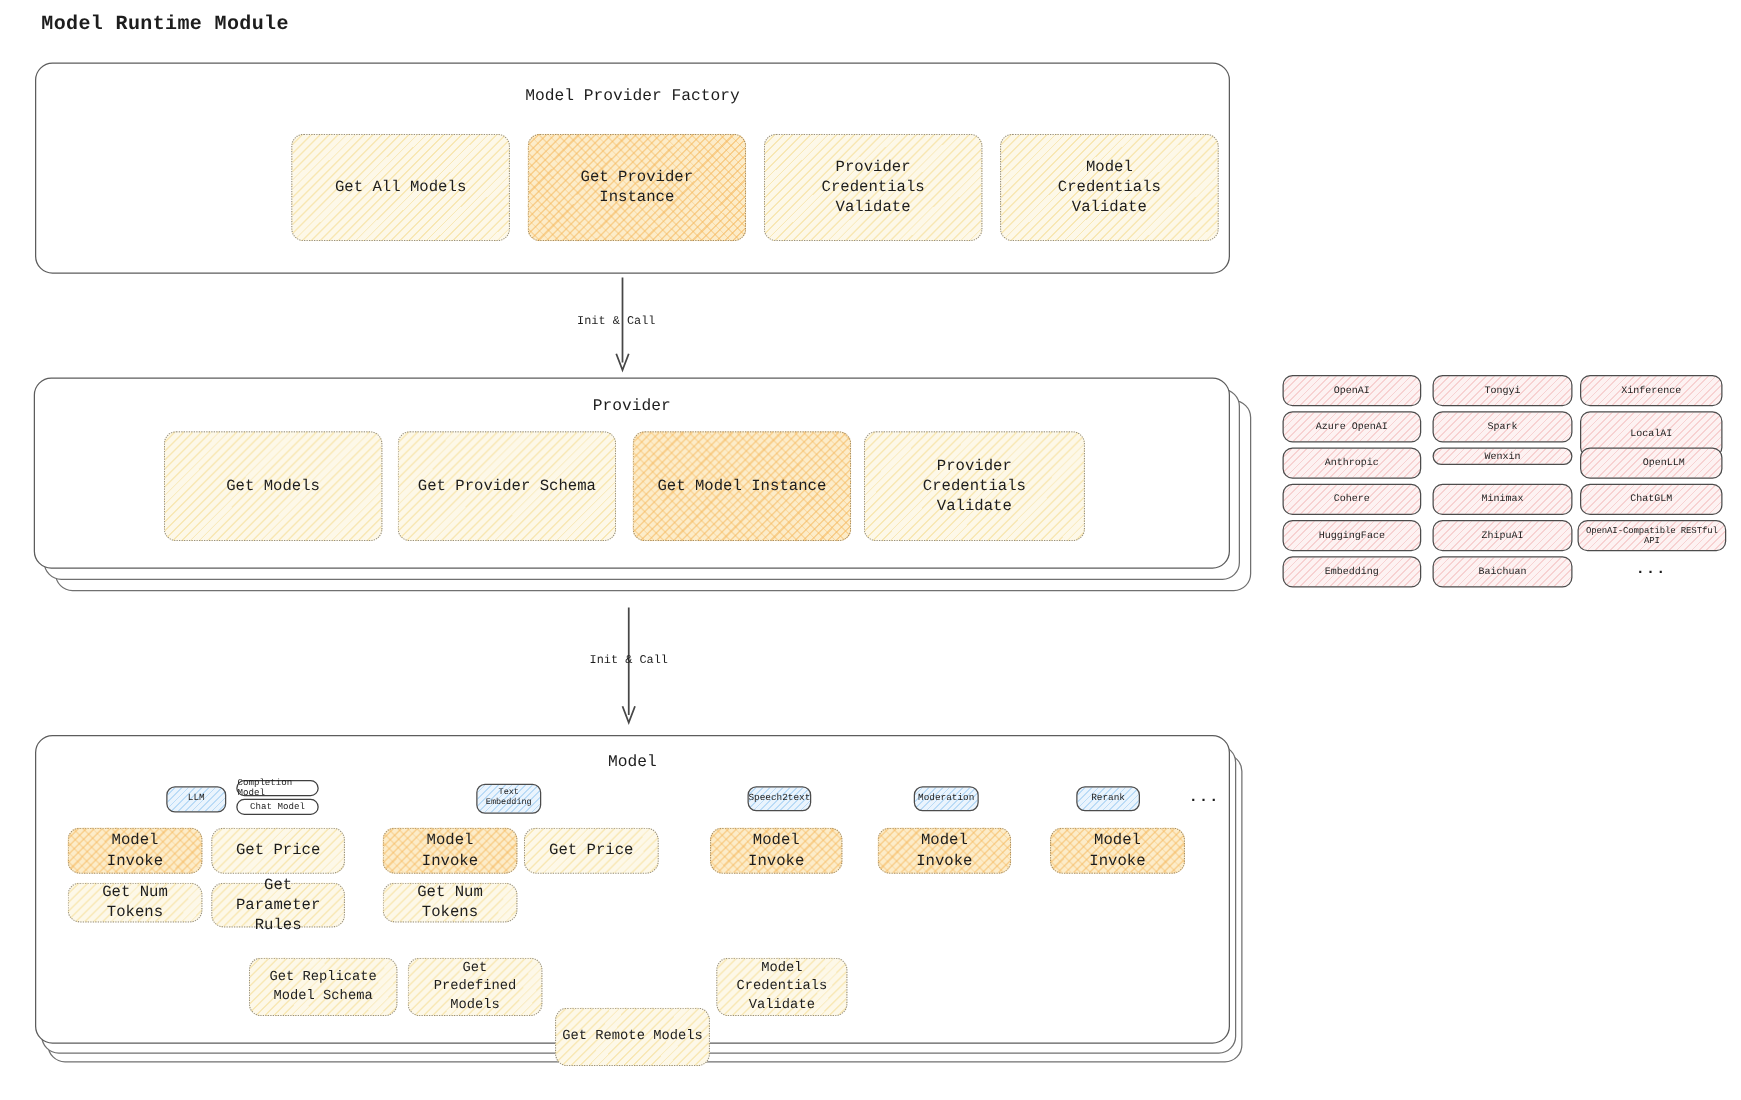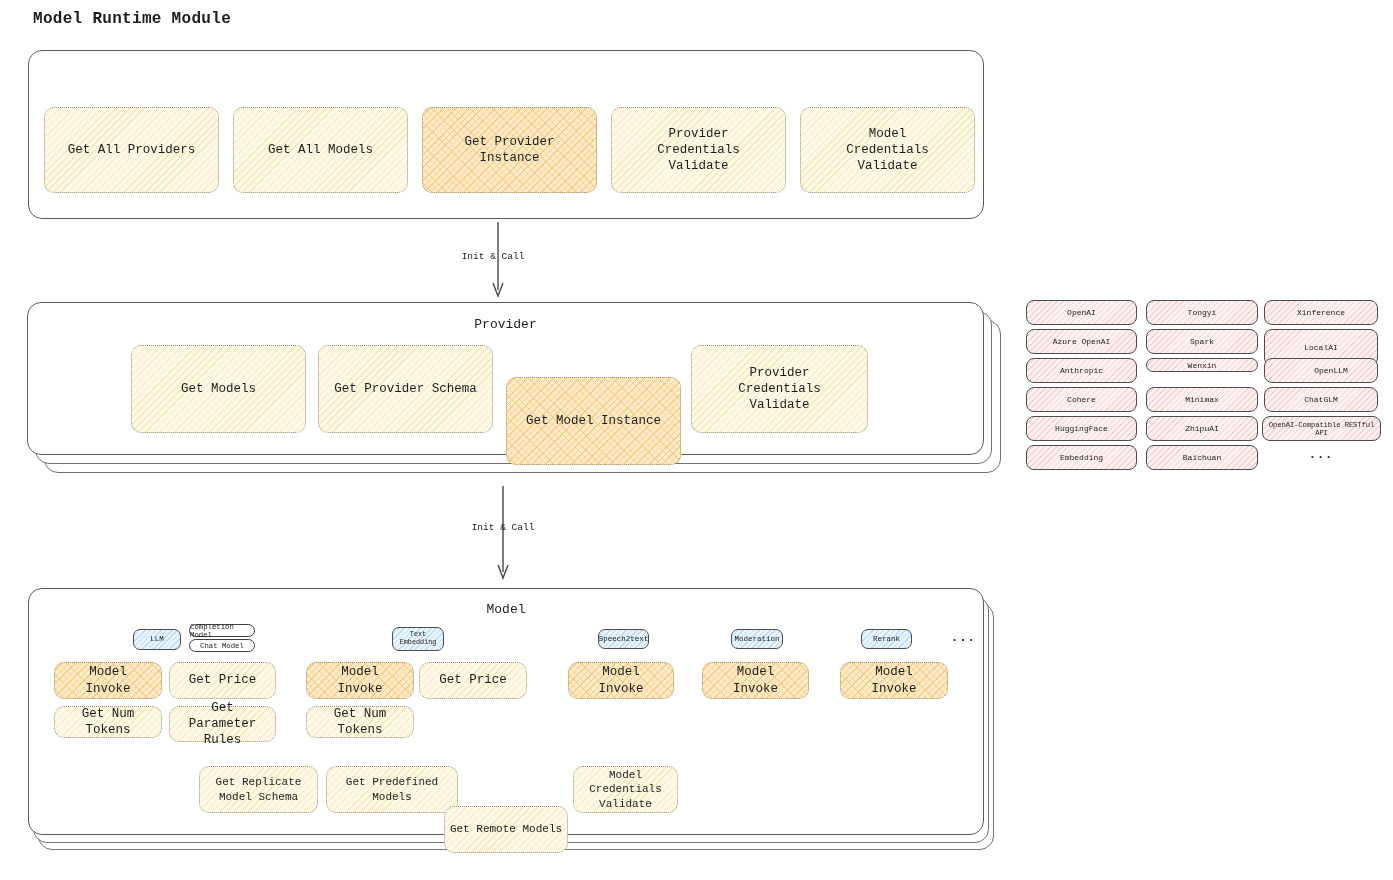--- a/index.html
+++ b/index.html
@@ -55,40 +55,40 @@
   svg.arrow line, svg.arrow path { stroke:#474747; stroke-width:1.4; fill:none; }
 </style>
 </head>
 <body>
 
 <div class="canvas">
 
   <div class="page-title">Model Runtime Module</div>
 
   <section class="panel" style="left:28px; top:50px; width:954px; height:167px;">
-    <div class="node yellow" style="left:15px;  top:56px; width:175px; height:86px;">Get All Providers</div>
+    <div class="panel-title" style="top:18px;">Model Provider Factory</div>
     <div class="node yellow" style="left:204px; top:56px; width:175px; height:86px;">Get All Models</div>
     <div class="node orange" style="left:393px; top:56px; width:175px; height:86px; padding:2px 36px;">Get Provider Instance</div>
     <div class="node yellow" style="left:582px; top:56px; width:175px; height:86px; padding:2px 24px;">Provider Credentials Validate</div>
     <div class="node yellow" style="left:771px; top:56px; width:175px; height:86px; padding:2px 24px;">Model Credentials Validate</div>
   </section>
 
   <svg class="arrow" style="left:491px; top:222px;" width="14" height="76">
     <line x1="7" y1="0" x2="7" y2="68"></line>
     <path d="M2,61 L7,74 L12,61"></path>
   </svg>
   <div class="arrow-label" style="left:448px; top:251px;">Init &amp; Call</div>
 
   <div class="stack z1" style="left:44px; top:320px; width:955px; height:151px;"></div>
   <div class="stack z2" style="left:35px; top:311px; width:955px; height:151px;"></div>
   <section class="panel" style="left:27px; top:302px; width:955px; height:151px;">
     <div class="panel-title" style="top:14px;">Provider</div>
     <div class="node yellow" style="left:103px; top:42px; width:175px; height:88px;">Get Models</div>
     <div class="node yellow" style="left:290px; top:42px; width:175px; height:88px;">Get Provider Schema</div>
-    <div class="node orange" style="left:478px; top:42px; width:175px; height:88px;margin-top:32px;">Get Model Instance</div>
+    <div class="node orange" style="left:478px; top:42px; width:175px; height:88px;">Get Model Instance</div>
     <div class="node yellow" style="left:663px; top:42px; width:177px; height:88px; padding:2px 24px;">Provider Credentials Validate</div>
   </section>
 
   <div class="pink" style="left:1026px; top:300px; width:111px; height:25px;">OpenAI</div>
   <div class="pink" style="left:1146px; top:300px; width:112px; height:25px;">Tongyi</div>
   <div class="pink" style="left:1264px; top:300px; width:114px; height:25px;">Xinference</div>
   <div class="pink" style="left:1026px; top:329px; width:111px; height:25px;">Azure OpenAI</div>
   <div class="pink" style="left:1146px; top:329px; width:112px; height:25px;">Spark</div>
   <div class="pink" style="left:1264px; top:329px; width:114px; height:37px;">LocalAI</div>
   <div class="pink" style="left:1026px; top:358px; width:111px; height:25px;">Anthropic</div>
@@ -111,37 +111,37 @@
   <div class="arrow-label" style="left:458px; top:522px;">Init &amp; Call</div>
 
   <div class="stack z1" style="left:38px; top:603px; width:954px; height:245px;"></div>
   <div class="stack z2" style="left:33px; top:596px; width:954px; height:245px;"></div>
   <section class="panel" style="left:28px; top:588px; width:954px; height:245px;">
     <div class="panel-title" style="top:13px;">Model</div>
 
     <div class="blue" style="left:104px; top:40px; width:48px; height:21px;">LLM</div>
     <div class="tag-white" style="left:160px; top:35px; width:66px; height:13px;">Completion Model</div>
     <div class="tag-white" style="left:160px; top:50px; width:66px; height:13px;">Chat Model</div>
-    <div class="blue two-line" style="left:363px; top:38px; width:52px; height:24px; padding:1px 10px;">Text Embedding</div>
+    <div class="blue two-line" style="left:352px; top:38px; width:52px; height:24px; padding:1px 10px;">Text Embedding</div>
     <div class="blue" style="left:569px; top:40px; width:51px; height:20px;">Speech2text</div>
     <div class="blue" style="left:702px; top:40px; width:52px; height:20px;">Moderation</div>
     <div class="blue" style="left:832px; top:40px; width:51px; height:20px;">Rerank</div>
     <div class="ellipsis" style="left:922px; top:42px;">...</div>
 
     <div class="node orange" style="left:25px;  top:73px; width:108px; height:37px;">Model Invoke</div>
     <div class="node yellow" style="left:140px; top:73px; width:107px; height:37px;">Get Price</div>
     <div class="node orange" style="left:277px; top:73px; width:108px; height:37px;">Model Invoke</div>
     <div class="node yellow" style="left:390px; top:73px; width:108px; height:37px;">Get Price</div>
     <div class="node orange" style="left:539px; top:73px; width:106px; height:37px;">Model Invoke</div>
     <div class="node orange" style="left:673px; top:73px; width:107px; height:37px;">Model Invoke</div>
     <div class="node orange" style="left:811px; top:73px; width:108px; height:37px;">Model Invoke</div>
 
     <div class="node yellow" style="left:25px;  top:117px; width:108px; height:32px; padding:2px 4px;">Get Num Tokens</div>
     <div class="node yellow" style="left:140px; top:117px; width:107px; height:36px; padding:2px 14px;">Get Parameter Rules</div>
     <div class="node yellow" style="left:277px; top:117px; width:108px; height:32px; padding:2px 4px;">Get Num Tokens</div>
 
     <div class="node yellow fs11" style="left:170px; top:177px; width:119px; height:47px; padding:2px 4px;">Get Replicate Model Schema</div>
-    <div class="node yellow fs11" style="left:297px; top:177px; width:132px; height:47px; padding:2px 12px;">Get Predefined Models</div>
+    <div class="node yellow fs11" style="left:297px; top:177px; width:108px; height:47px; padding:2px 12px;">Get Predefined Models</div>
     <div class="node yellow fs11" style="left:415px; top:177px; width:124px; height:47px; padding:2px 4px;margin-top:40px;">Get Remote Models</div>
     <div class="node yellow fs11" style="left:544px; top:177px; width:105px; height:47px; padding:2px 8px;">Model Credentials Validate</div>
   </section>
 
 </div>
 
 </body></html>

